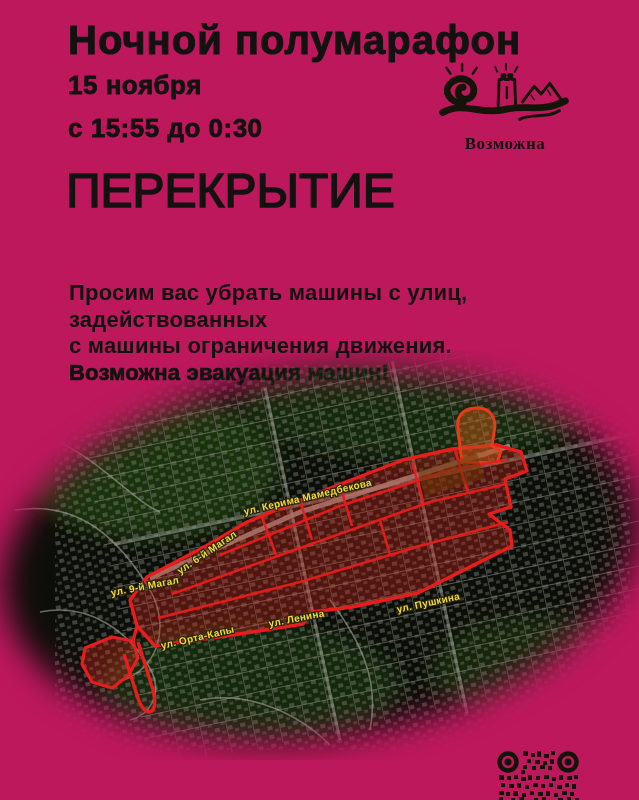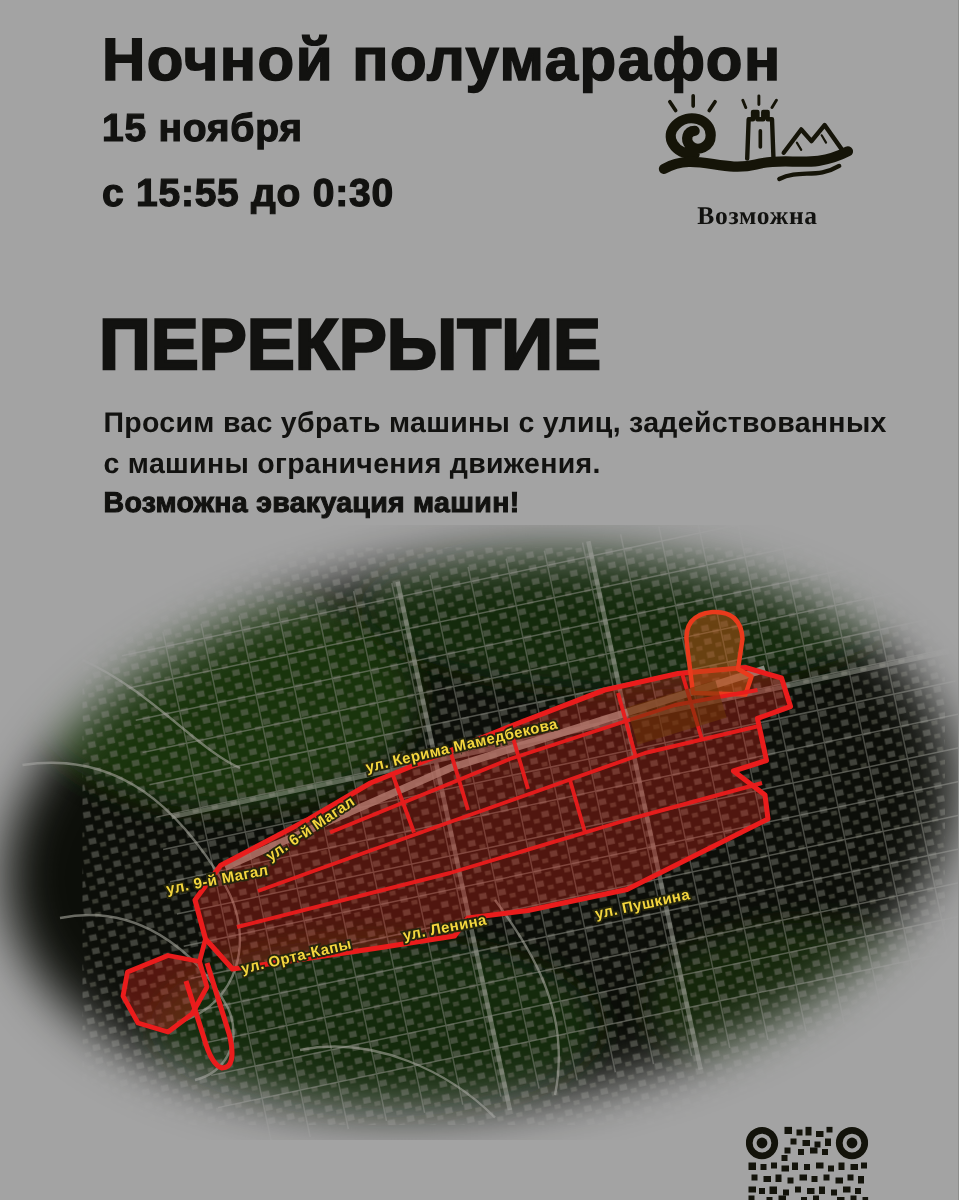--- a/index.html
+++ b/index.html
@@ -1,18 +1,18 @@
 <!DOCTYPE html>
 <html><head>
 <meta charset="utf-8">
 <style>
   html,body{margin:0;padding:0;}
   .poster{
     position:relative; width:639px; height:800px; overflow:hidden;
-    background:#a3a3a3;
+    background:#be185d;
     font-family:"Liberation Sans", sans-serif;
     color:#121210;
   }
   .title{
     position:absolute; left:68px; top:-9px;
     font-size:40px; font-weight:800; letter-spacing:1px;
     -webkit-text-stroke:1px #121210;
     white-space:nowrap;
   }
   .date-block{
@@ -22,28 +22,27 @@
   }
   .logo{
     position:absolute; left:430px; top:58px; width:150px; text-align:center;
   }
   .logo-caption{
     font-family:"Liberation Serif", serif;
     font-weight:700; font-size:17px; margin-top:-2px; letter-spacing:.5px;
   }
   .headline{
     position:absolute; left:66px; top:168px;
-    font-size:48px; font-weight:700; line-height:46px; letter-spacing:0;
+    font-size:48px; font-weight:400; line-height:46px; letter-spacing:0;
     -webkit-text-stroke:1.6px #121210;
     white-space:nowrap;
-    margin-top:40px;
   }
   .body-text{
-    position:absolute; left:69px; top:270px;
-    font-size:19px; font-weight:700; line-height:26.5px; letter-spacing:.2px;
+    position:absolute; left:69px; top:280px;
+    font-size:22px; font-weight:700; line-height:26.5px; letter-spacing:.2px;
   }
   .body-text .warn{
     font-weight:800; -webkit-text-stroke:.7px #121210;
   }
   .map-wrap{ position:absolute; left:0; top:350px; width:639px; height:410px; }
   .qr-wrap{
     position:absolute; left:497px; top:751px; width:82px; height:49px; overflow:hidden;
   }
   svg{ display:block; }
   .street-label{

